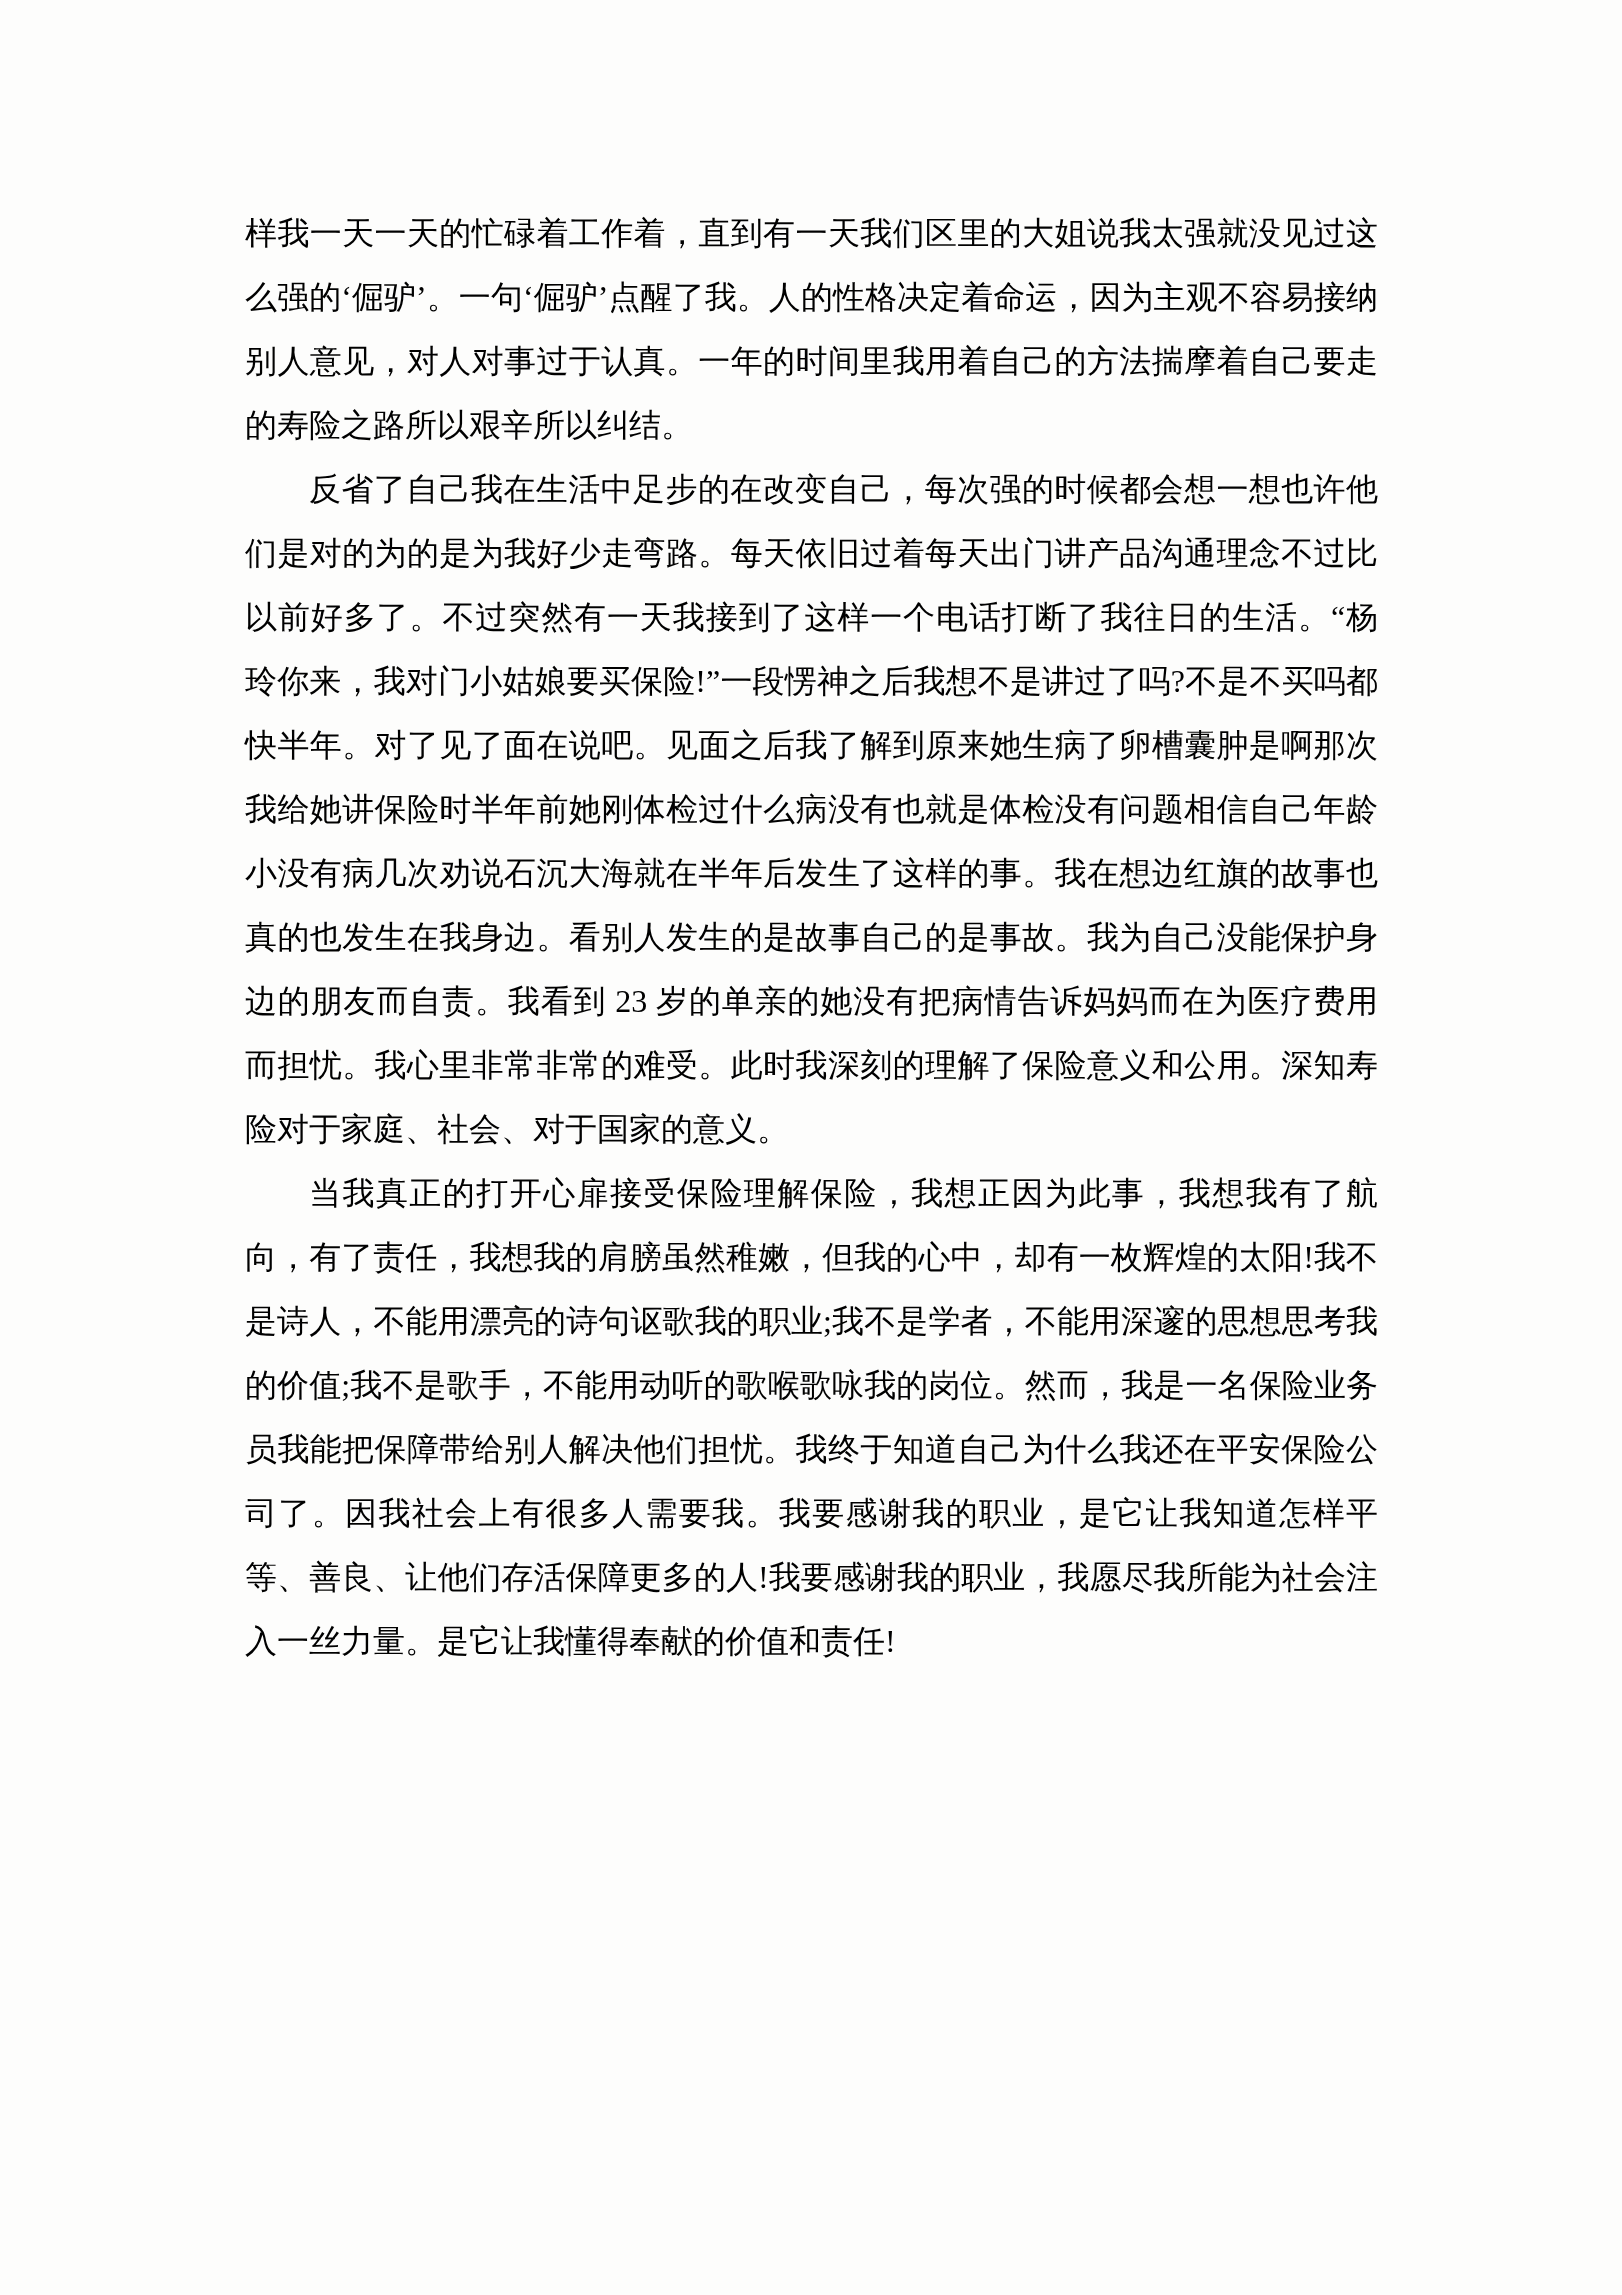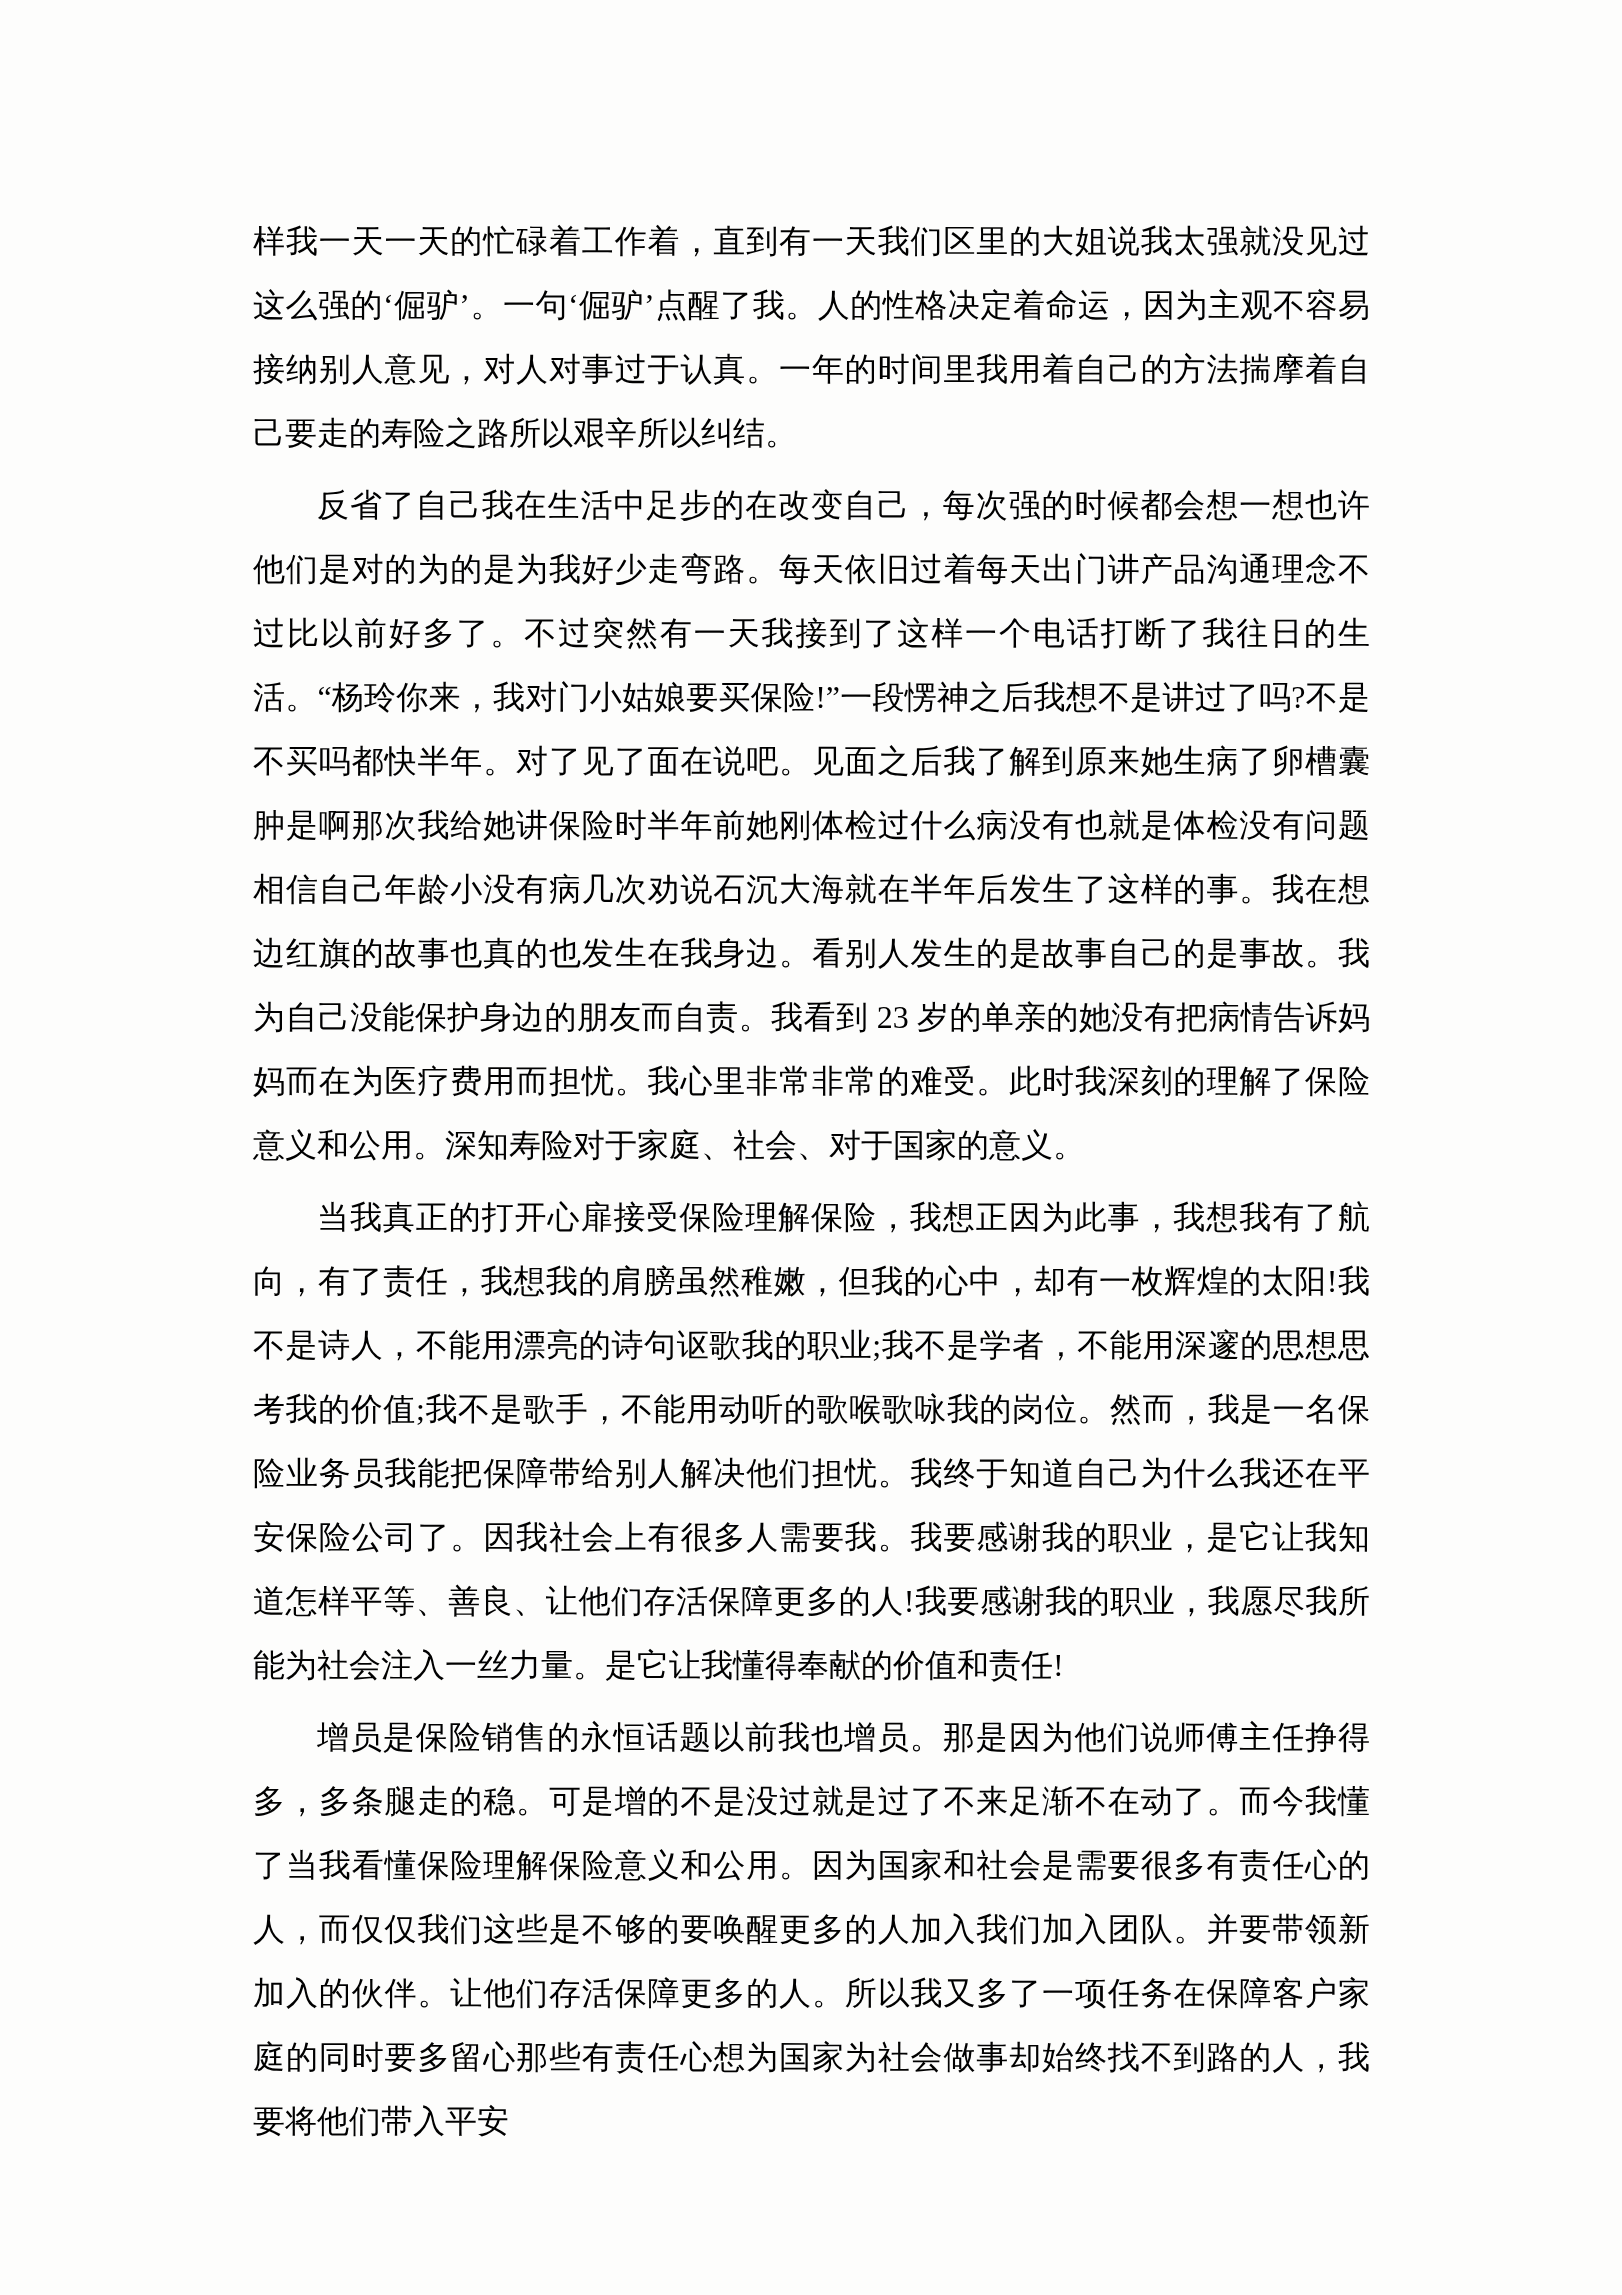--- a/index.html
+++ b/index.html
@@ -29,32 +29,31 @@
     color: #000000;
     font-family: "Liberation Serif", "DejaVu Serif", serif;
     font-size: 32px;
     line-height: 64px;
     text-align: justify;
     text-align-last: left;
     letter-spacing: 0;
     word-break: break-all;
   }
   .text-block p {
-    margin: 8px;
+    margin: 0;
     padding: 0;
     text-indent: 2em;
   }
   .text-block p.first {
     text-indent: 0;
   }
 </style>
 </head>
 <body>
 
 <div class="page">
   <div class="text-block">
     <p class="first">样我一天一天的忙碌着工作着，直到有一天我们区里的大姐说我太强就没见过这么强的‘倔驴’。一句‘倔驴’点醒了我。人的性格决定着命运，因为主观不容易接纳别人意见，对人对事过于认真。一年的时间里我用着自己的方法揣摩着自己要走的寿险之路所以艰辛所以纠结。</p>
     <p>反省了自己我在生活中足步的在改变自己，每次强的时候都会想一想也许他们是对的为的是为我好少走弯路。每天依旧过着每天出门讲产品沟通理念不过比以前好多了。不过突然有一天我接到了这样一个电话打断了我往日的生活。“杨玲你来，我对门小姑娘要买保险!”一段愣神之后我想不是讲过了吗?不是不买吗都快半年。对了见了面在说吧。见面之后我了解到原来她生病了卵槽囊肿是啊那次我给她讲保险时半年前她刚体检过什么病没有也就是体检没有问题相信自己年龄小没有病几次劝说石沉大海就在半年后发生了这样的事。我在想边红旗的故事也真的也发生在我身边。看别人发生的是故事自己的是事故。我为自己没能保护身边的朋友而自责。我看到 23 岁的单亲的她没有把病情告诉妈妈而在为医疗费用而担忧。我心里非常非常的难受。此时我深刻的理解了保险意义和公用。深知寿险对于家庭、社会、对于国家的意义。</p>
     <p>当我真正的打开心扉接受保险理解保险，我想正因为此事，我想我有了航向，有了责任，我想我的肩膀虽然稚嫩，但我的心中，却有一枚辉煌的太阳!我不是诗人，不能用漂亮的诗句讴歌我的职业;我不是学者，不能用深邃的思想思考我的价值;我不是歌手，不能用动听的歌喉歌咏我的岗位。然而，我是一名保险业务员我能把保障带给别人解决他们担忧。我终于知道自己为什么我还在平安保险公司了。因我社会上有很多人需要我。我要感谢我的职业，是它让我知道怎样平等、善良、让他们存活保障更多的人!我要感谢我的职业，我愿尽我所能为社会注入一丝力量。是它让我懂得奉献的价值和责任!</p>
-    <p>增员是保险销售的永恒话题以前我也增员。那是因为他们说师傅主任挣得多，多条腿走的稳。可是增的不是没过就是过了不来足渐不在动了。而今我懂了当我看懂保险理解保险意义和公用。因为国家和社会是需要很多有责任心的人，而仅仅我们这些是不够的要唤醒更多的人加入我们加入团队。并要带领新加入的伙伴。让他们存活保障更多的人。所以我又多了一项任务在保障客户家庭的同时要多留心那些有责任心想为国家为社会做事却始终找不到路的人，我要将他们带入平安</p>
   </div>
 </div>
 
 
 </body></html>

